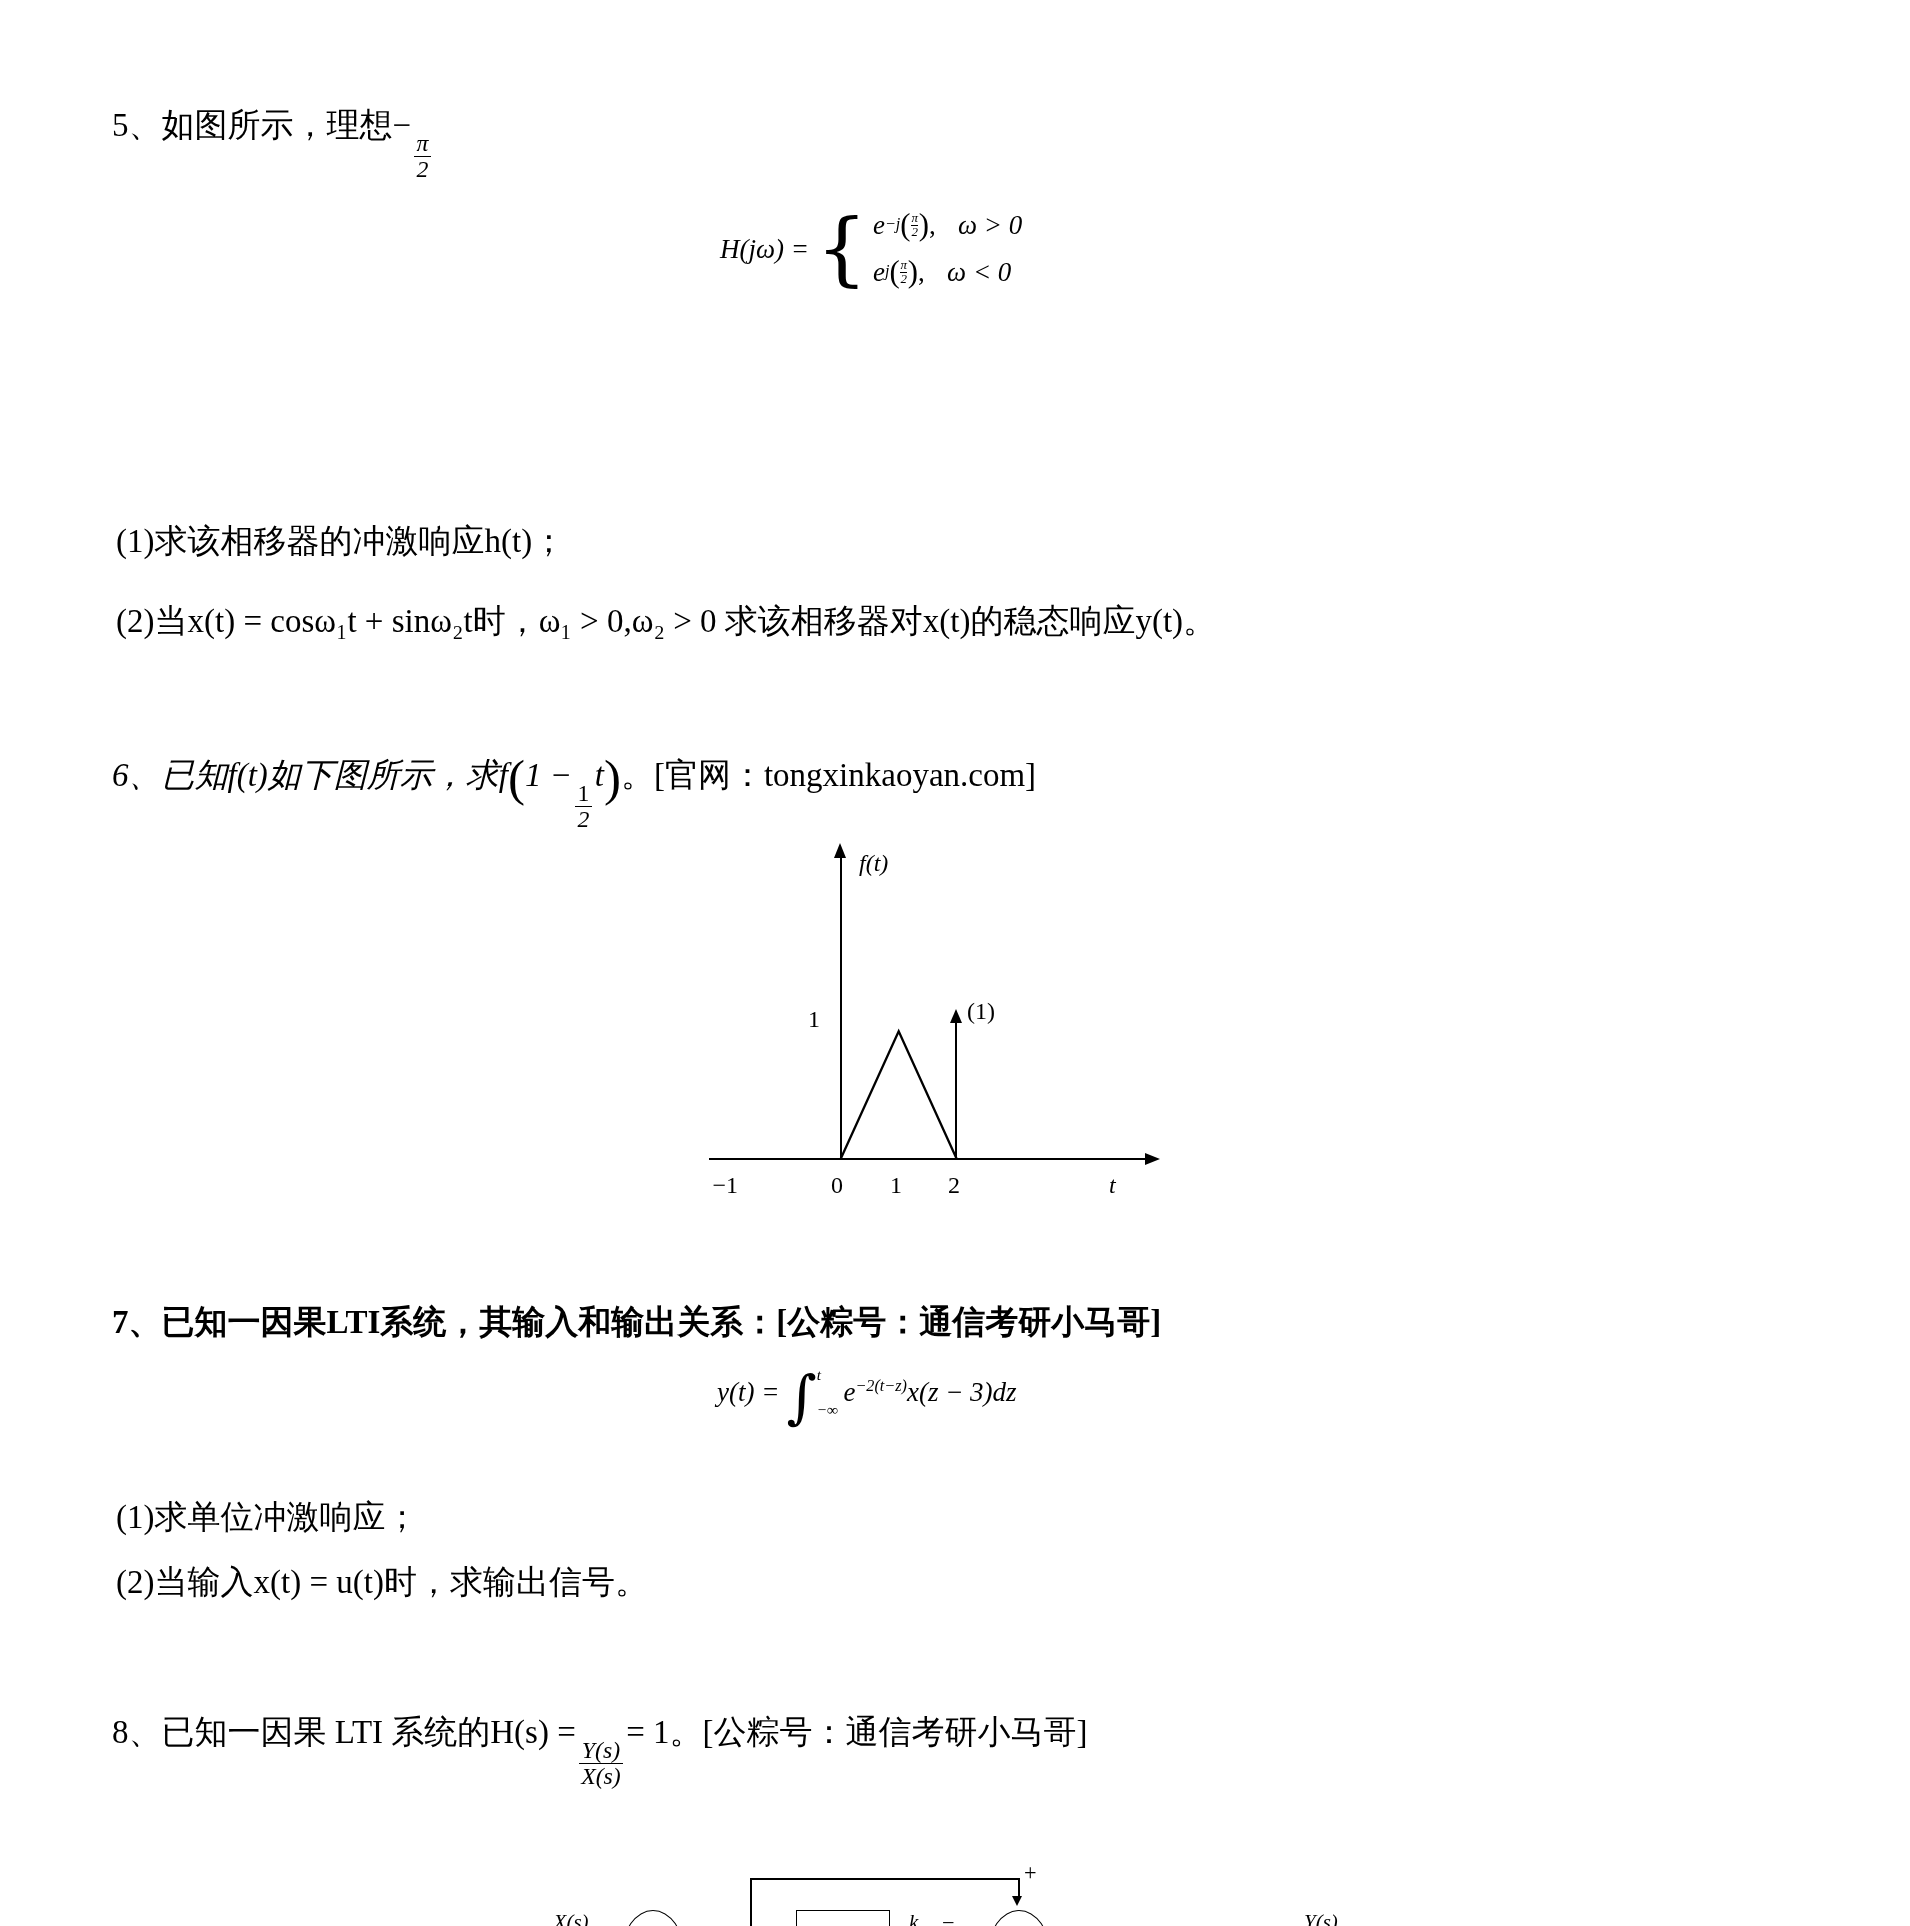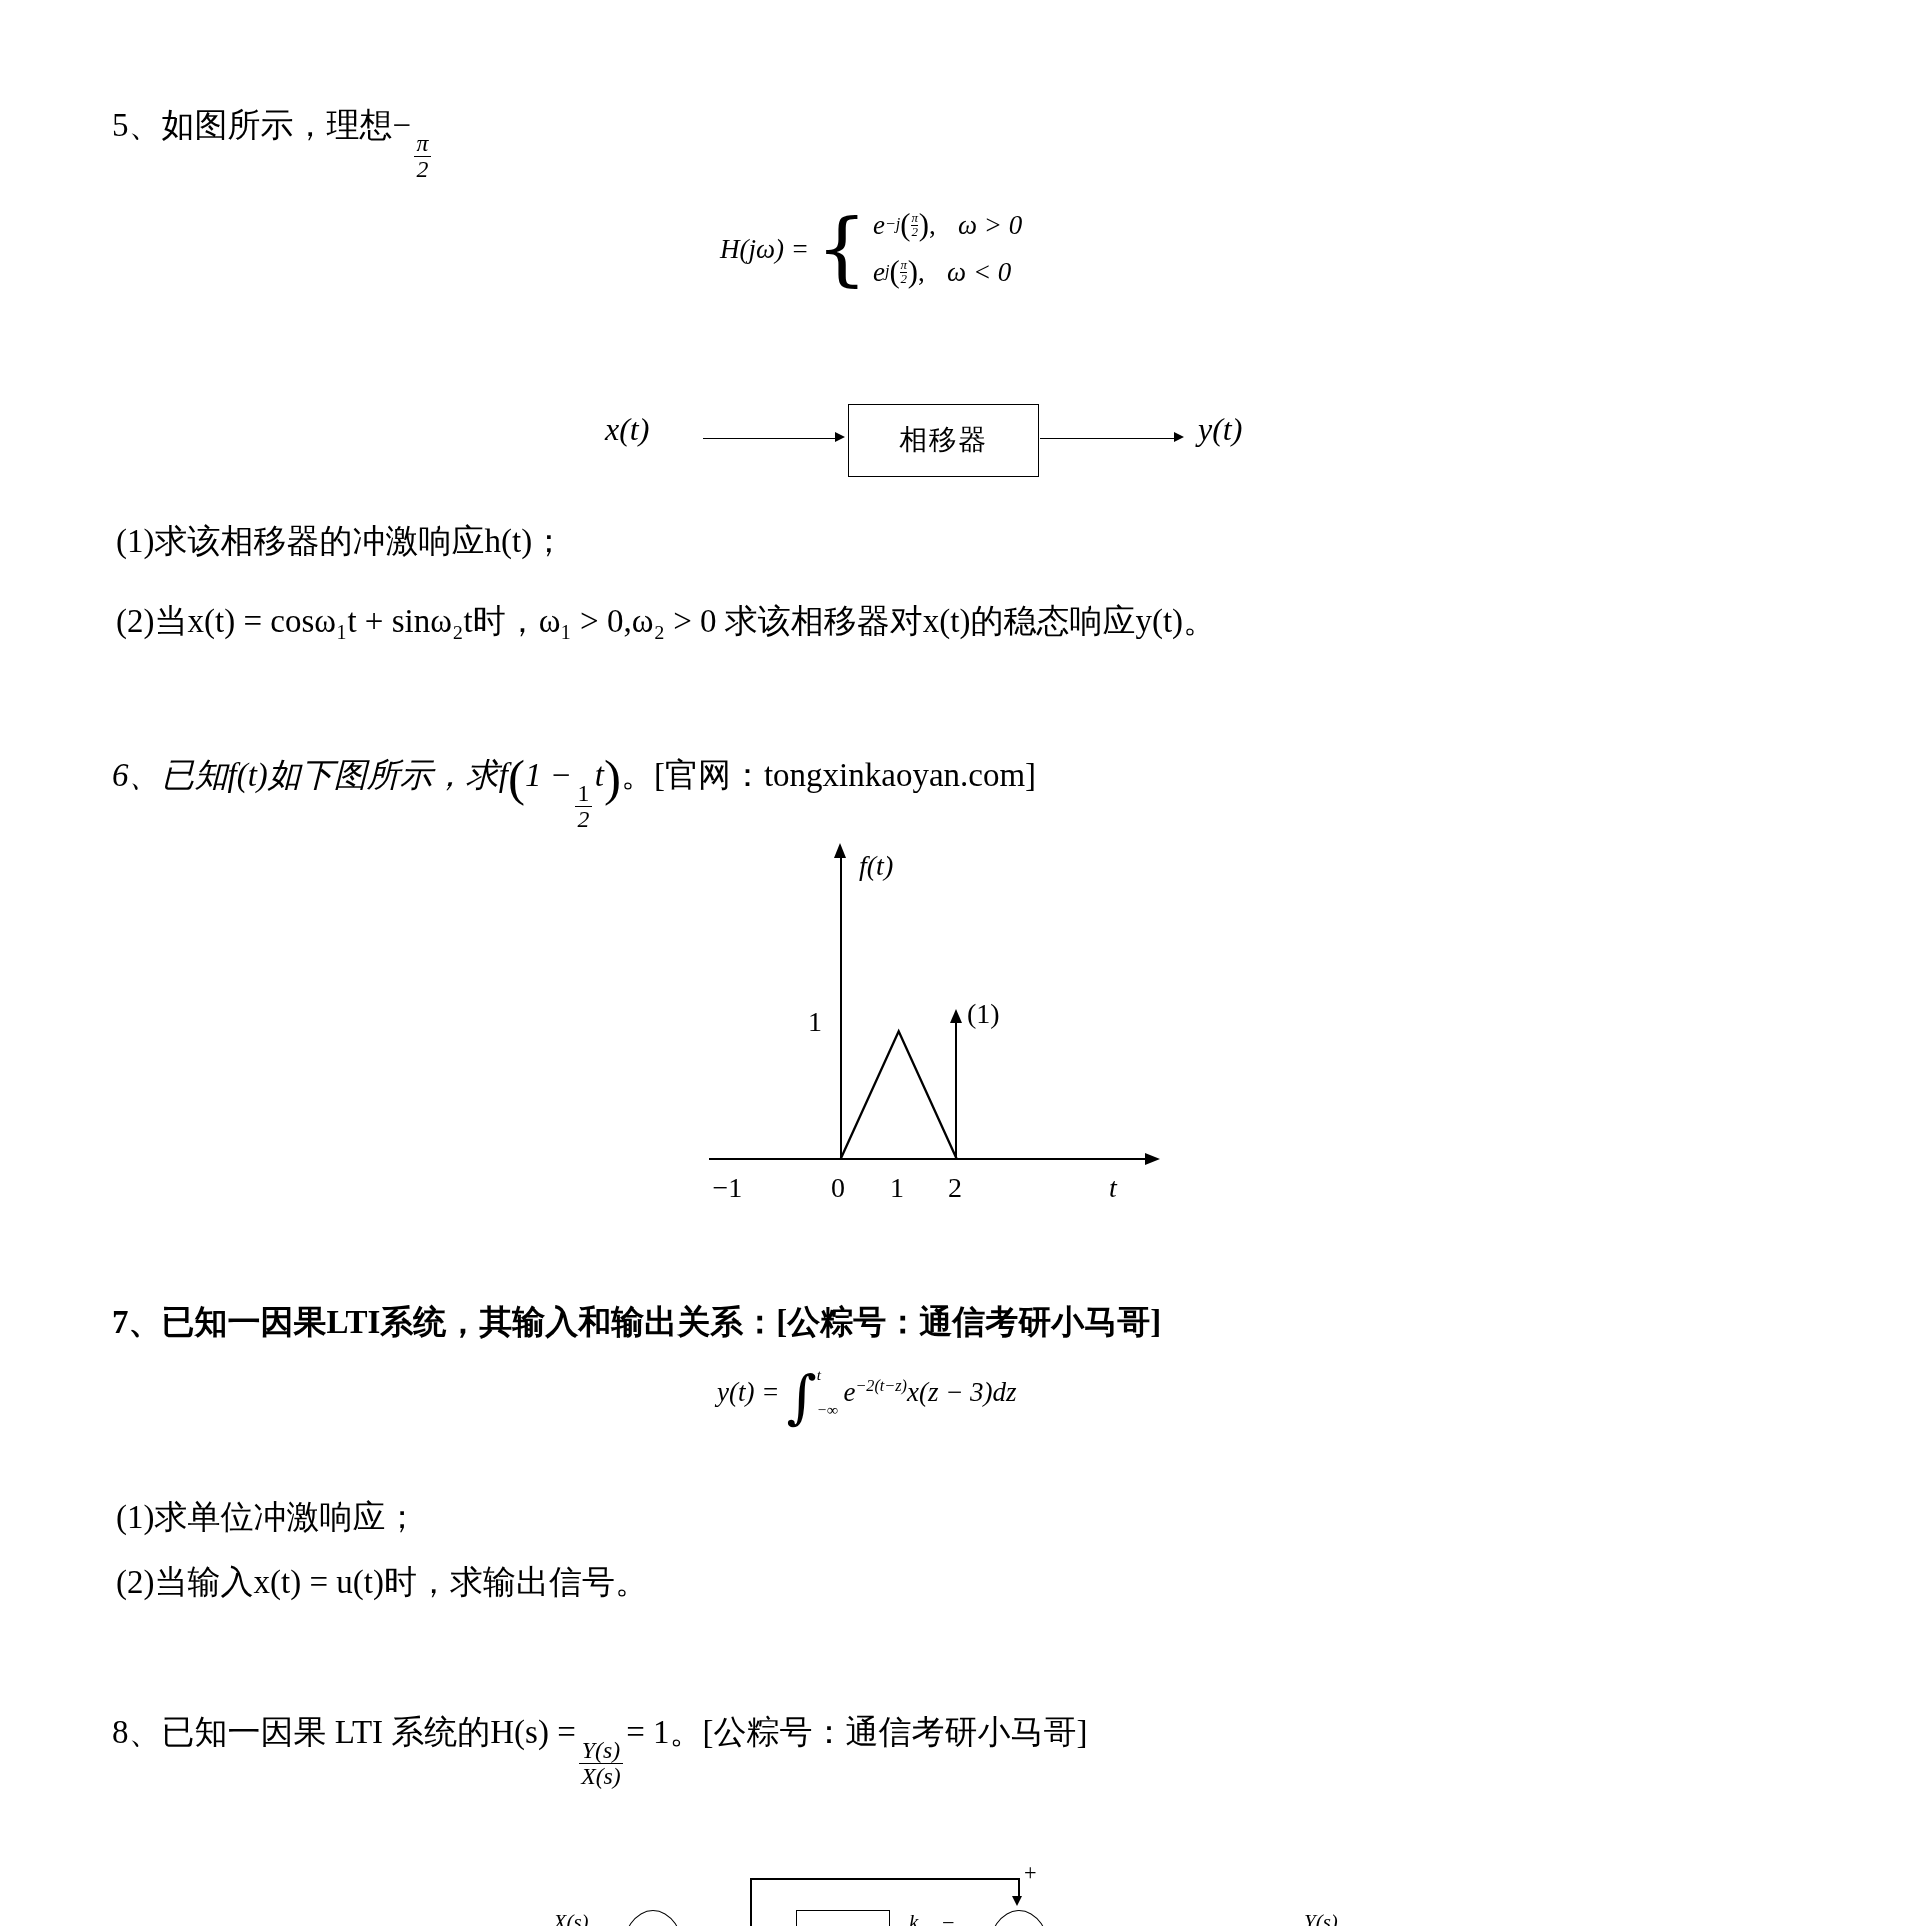--- a/index.html
+++ b/index.html
@@ -69,21 +69,21 @@
   .arrow-line{position:absolute;height:0;border-top:1.9px solid #000;}
   .arrow-head{
     position:absolute;width:0;height:0;
     border-left:10px solid #000;
     border-top:5.8px solid transparent;border-bottom:5.8px solid transparent;
   }
 
   
   .graph6{position:absolute;left:724px;top:840px;width:482px;height:347px;}
   .axis{position:absolute;background:#000;}
-  .tick{position:absolute;font-size:28px;font-style:italic;}
+  .tick{position:absolute;font-size:24px;font-style:italic;}
 
   
   .formula7{
     position:absolute;left:717px;top:1366px;
     font-size:27px;display:flex;align-items:flex-end;
   }
   .intsign{font-size:58px;line-height:0.72;font-family:"DejaVu Serif",serif;margin:0 2.3px 0 7px;position:relative;}
   .intlim{display:inline-flex;flex-direction:column;justify-content:space-between;height:53px;font-size:15.4px;margin:0 5.4px 0 -2.3px;font-style:italic;}
   .intlim .up{margin-bottom:auto;}
   .intlim .lo{margin-top:auto;}
@@ -135,31 +135,20 @@
           <span class="sup"><span class="mi">j</span><span class="paren-tall">(</span><span class="pfrac">
               <span class="n mi">π</span>
               <span class="d mi">2</span>
             </span><span class="paren-tall">)</span></span>
           <span>,</span>
         <span class="cond mi">ω &lt; 0</span>
       </span>
     </span>
   </div>
 
-  <div class="bd5">
-    <span class="lbl" style="left:0px;top:22.3px;">x(t)</span>
-    <div class="arrow-line" style="left:98px;top:49px;width:133px;"></div>
-    <div class="arrow-head" style="left:230px;top:43px;"></div>
-    <div class="box" style="left:243px;top:14.6px;width:189px;height:71px;">
-      <span>相移器</span>
-    </div>
-    <div class="arrow-line" style="left:435px;top:49px;width:135px;"></div>
-    <div class="arrow-head" style="left:569px;top:43px;"></div>
-    <span class="lbl" style="left:593px;top:22.3px;">y(t)</span>
-  </div>
 
   <div class="row sub" style="top:519px;">(1)求该相移器的冲激响应h(t)；</div>
   <div class="row sub" style="top:599px;">(2)当x(t) = cosω₁t + sinω₂t时，ω₁ &gt; 0,ω₂ &gt; 0 求该相移器对x(t)的稳态响应y(t)。</div>
 
   <div class="row" style="top:753px;">
     <span class="mi">6、已知f(t)如下图所示，求f</span><span class="paren-tall" style="font-size:1.55em;">(</span><span class="mi">1 −</span><span class="frac">
         <span class="num">1</span>
         <span class="den mi">2</span>
       </span><span class="mi">t</span><span class="paren-tall" style="font-size:1.55em;">)</span><span>。[官网：tongxinkaoyan.com]</span>
   </div>

